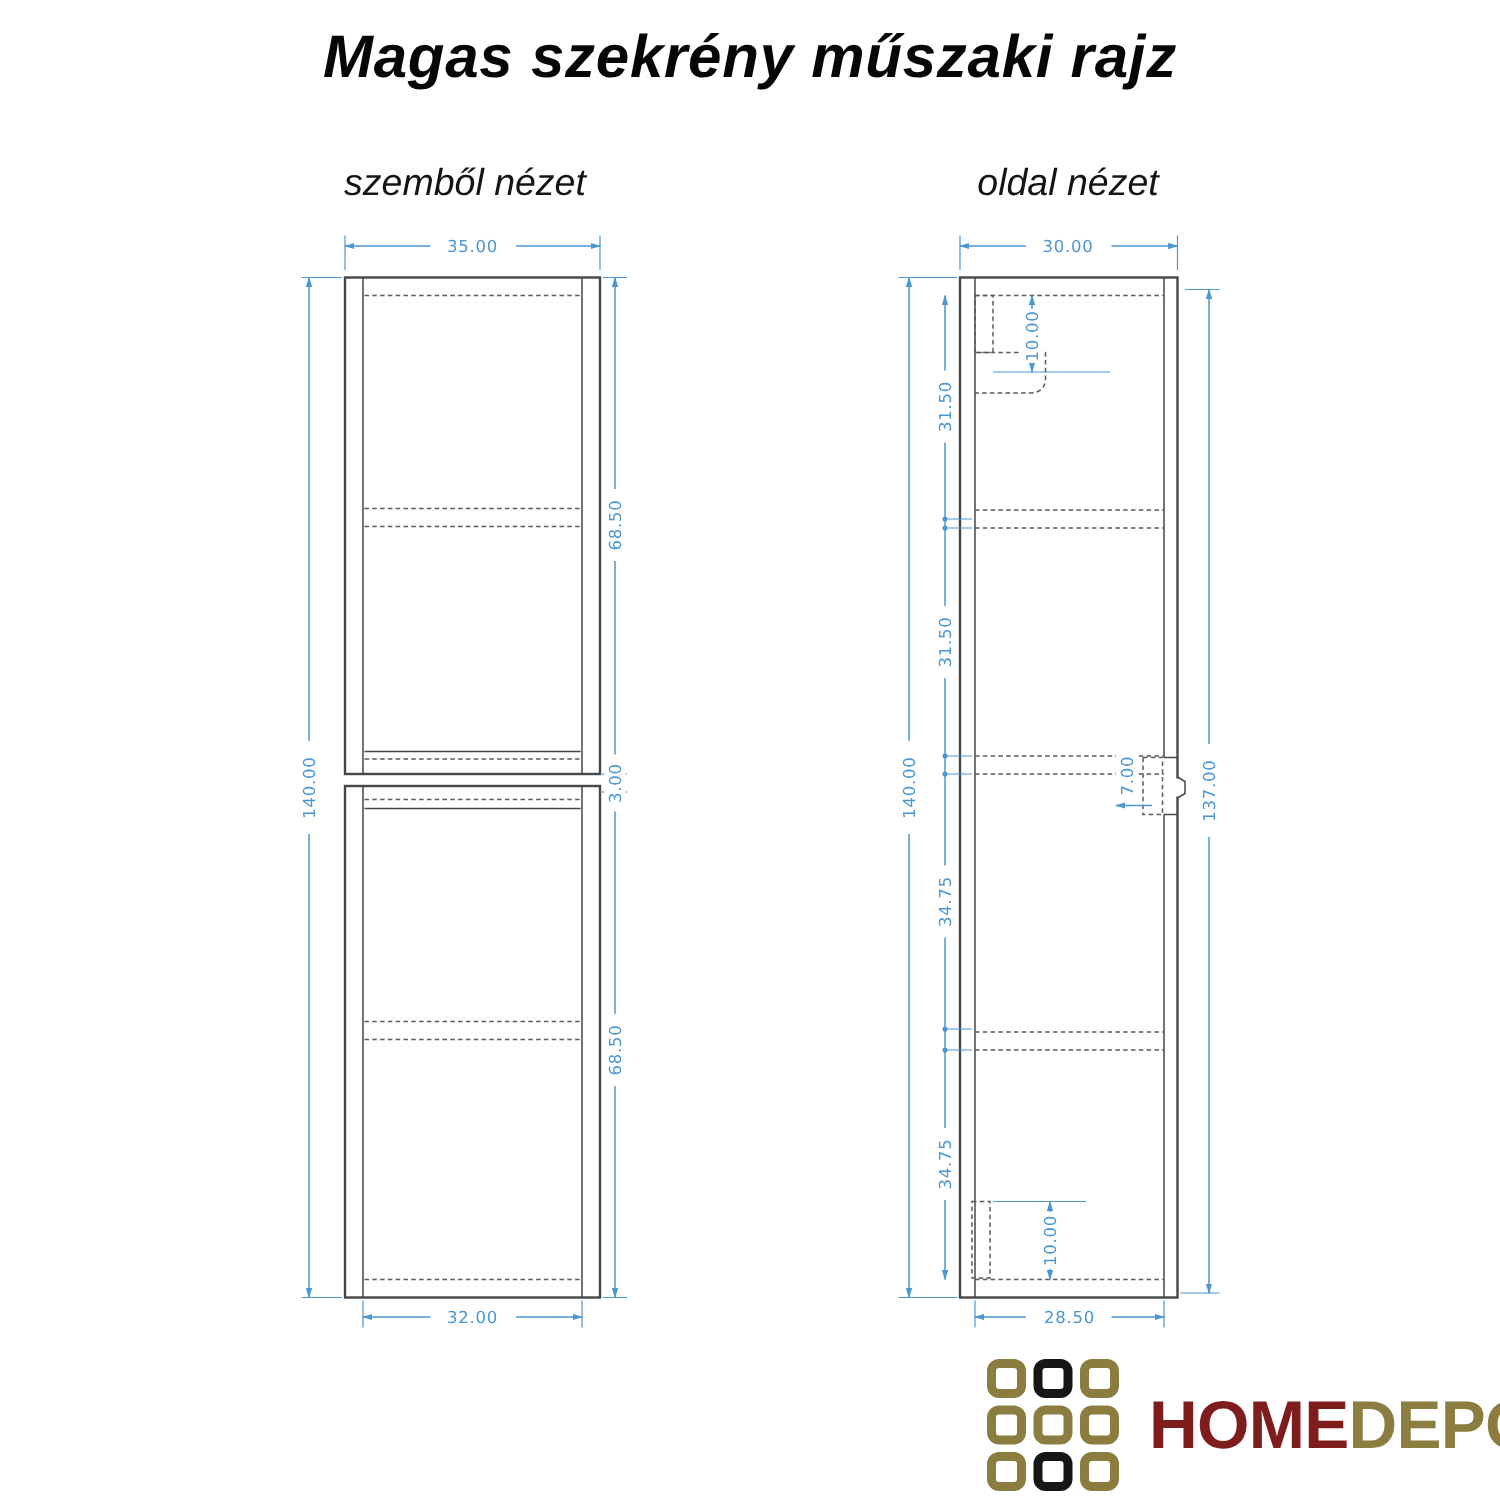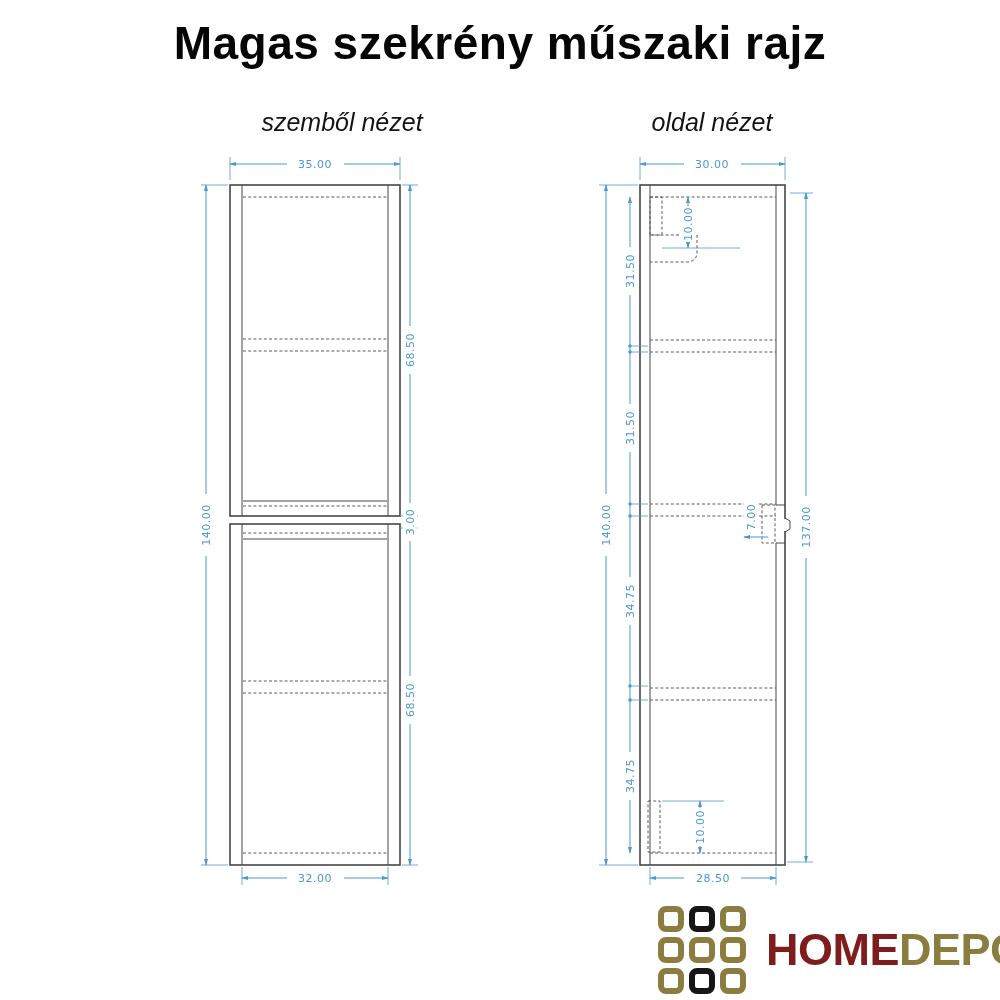--- a/index.html
+++ b/index.html
@@ -2,27 +2,27 @@
 <html><head>
 <meta charset="utf-8">
 <style>
   html,body{margin:0;padding:0;}
   body{
     width:1000px;height:1000px;background:#ffffff;position:relative;
     font-family:"Liberation Sans", sans-serif;overflow:hidden;
   }
   .title{
     position:absolute;top:16px;left:0;width:1000px;text-align:center;
-    font-size:46px;font-weight:bold;color:#060606;letter-spacing:0.5px;
+    font-size:40px;font-weight:bold;color:#060606;letter-spacing:0.5px;font-style:italic;
   }
   .view-label{
     position:absolute;top:108px;transform:translateX(-50%);
     font-size:25px;font-style:italic;color:#141414;
   }
-  .view-label.front{left:310px;margin-left:32px;}
+  .view-label.front{left:310px;}
   .view-label.side{left:712px;font-style:italic;}
   svg{position:absolute;left:0;top:0;}
   .cab{fill:none;stroke:#474747;stroke-width:1.6;}
   .cin{stroke:#474747;stroke-width:1;fill:none;}
   .dsh{stroke:#5a5a5a;stroke-width:1;stroke-dasharray:3 2.2;fill:none;}
   .de{stroke:#4b97d3;stroke-width:0.8;fill:none;}
   .dl{stroke:#4b97d3;stroke-width:1;fill:none;}
   .wbg{fill:#ffffff;}
   .dt{font-family:"DejaVu Sans",sans-serif;font-size:11px;fill:#4b97d3;
       text-anchor:middle;letter-spacing:0.5px;}

